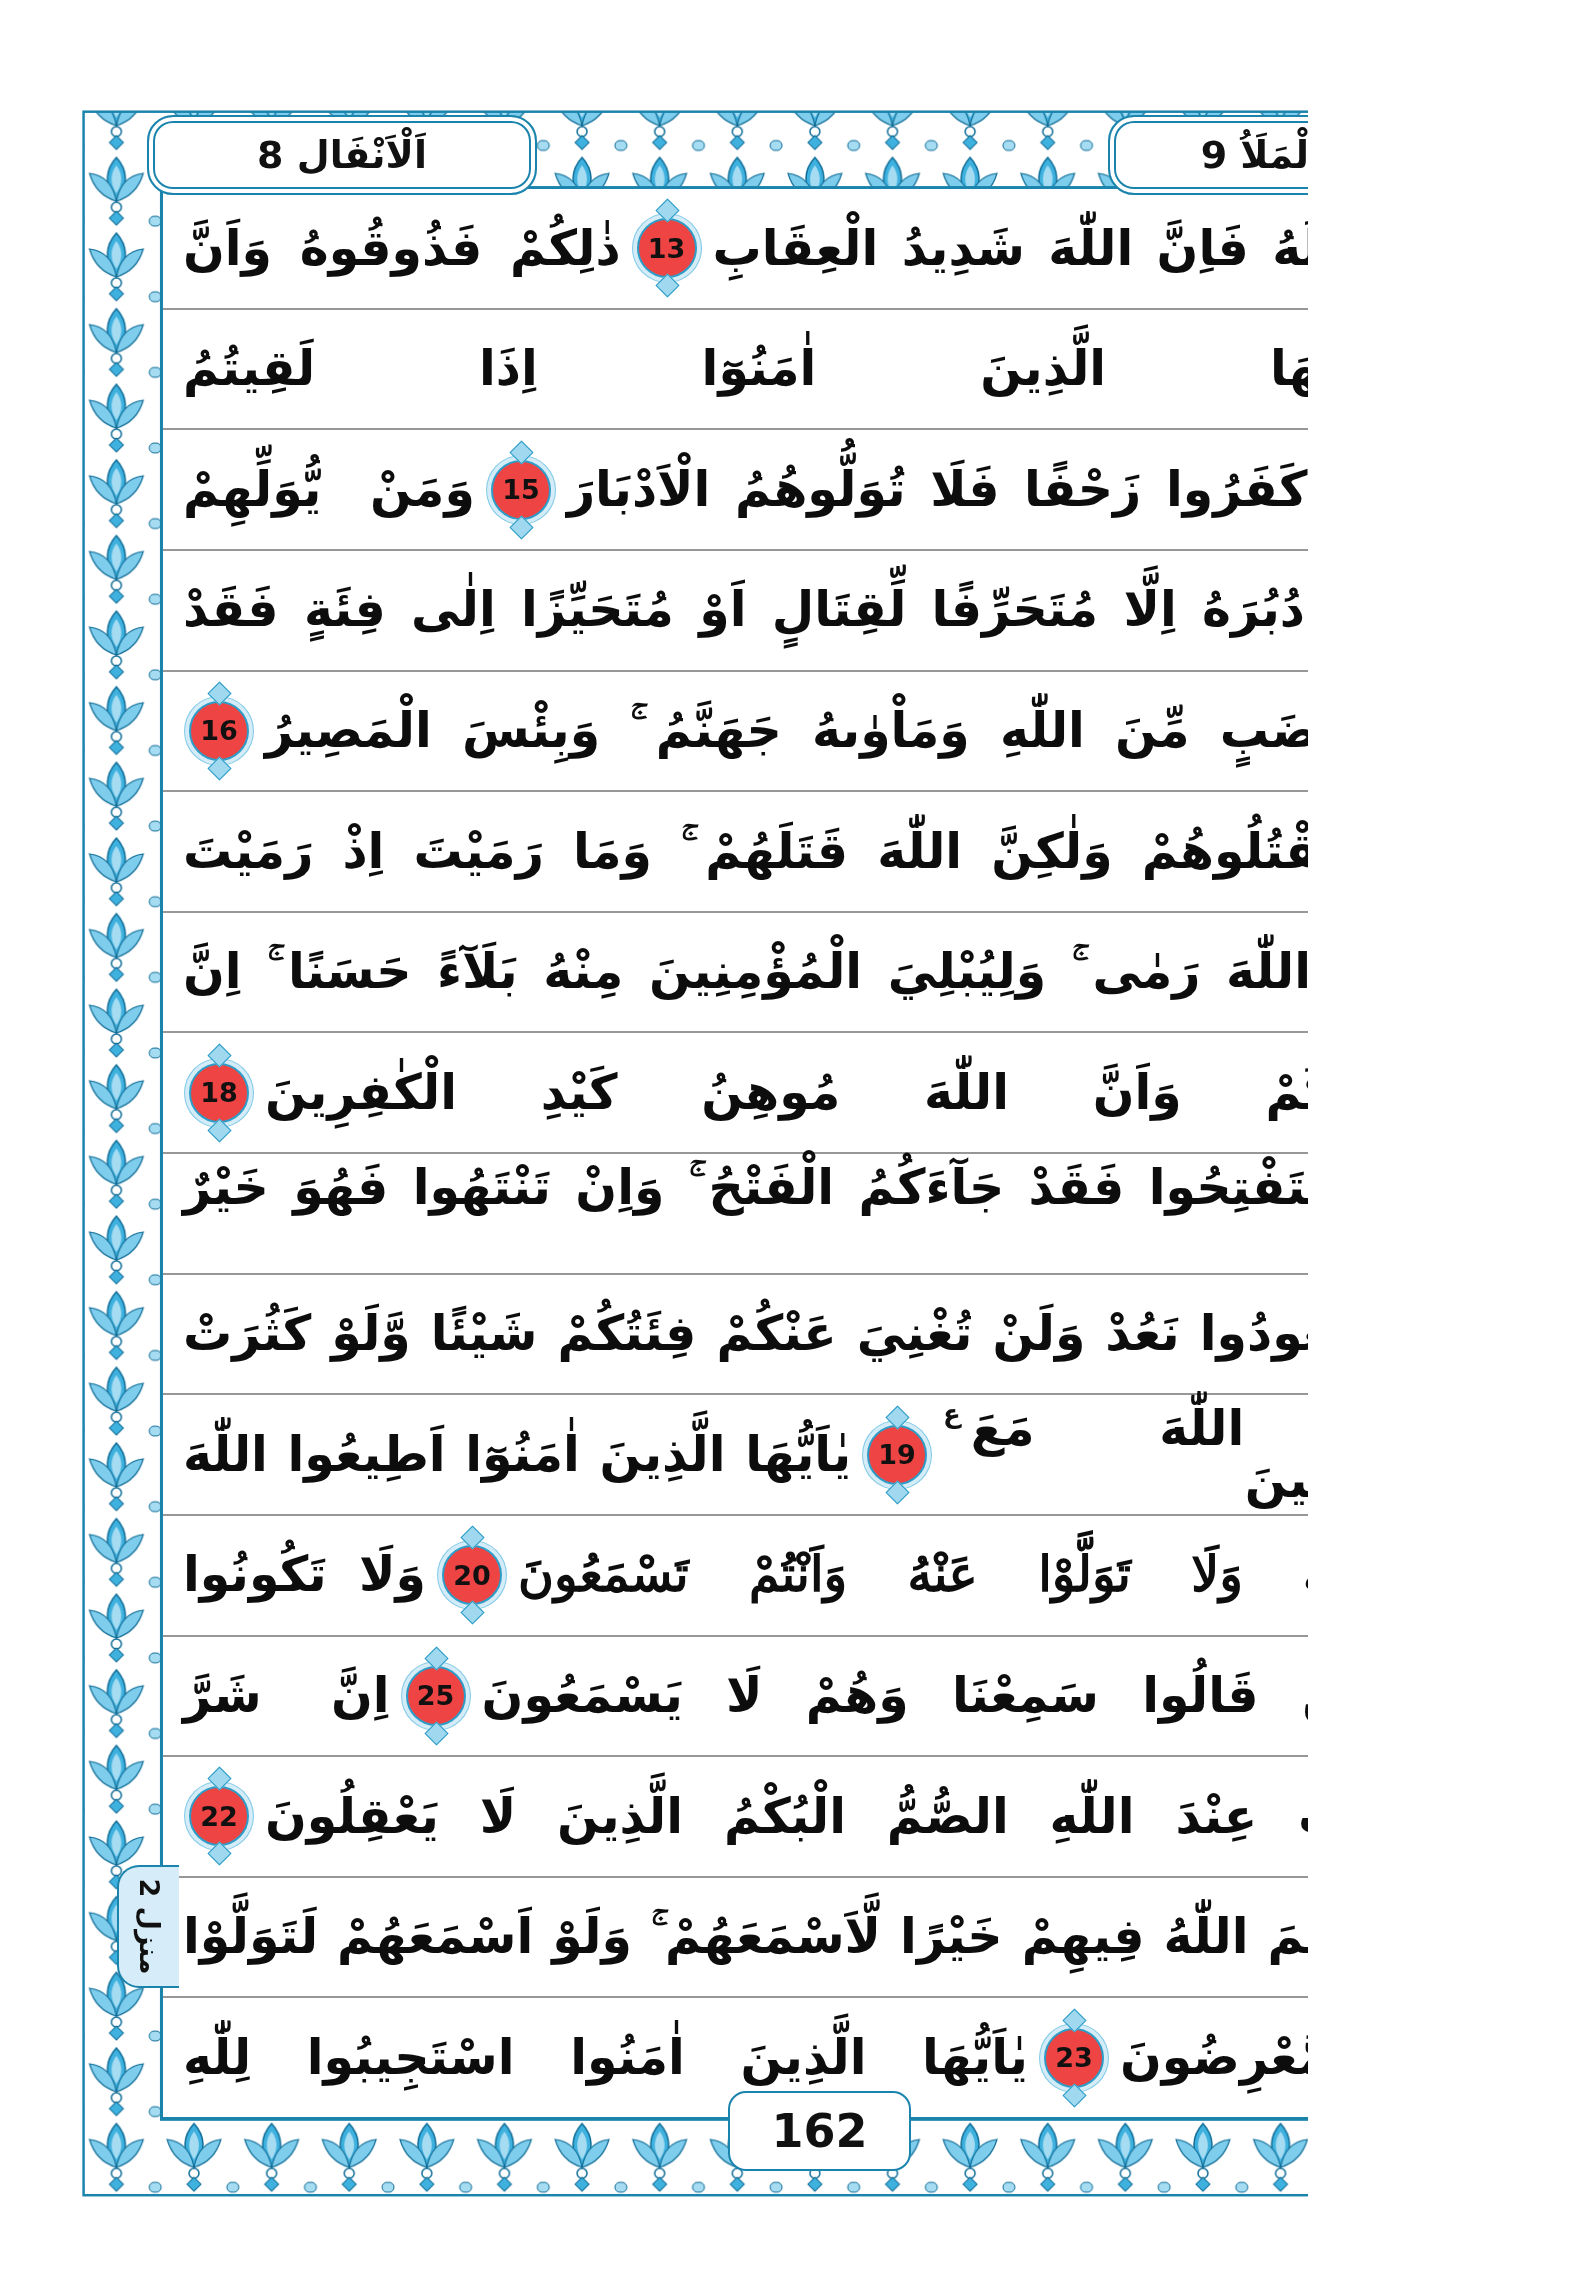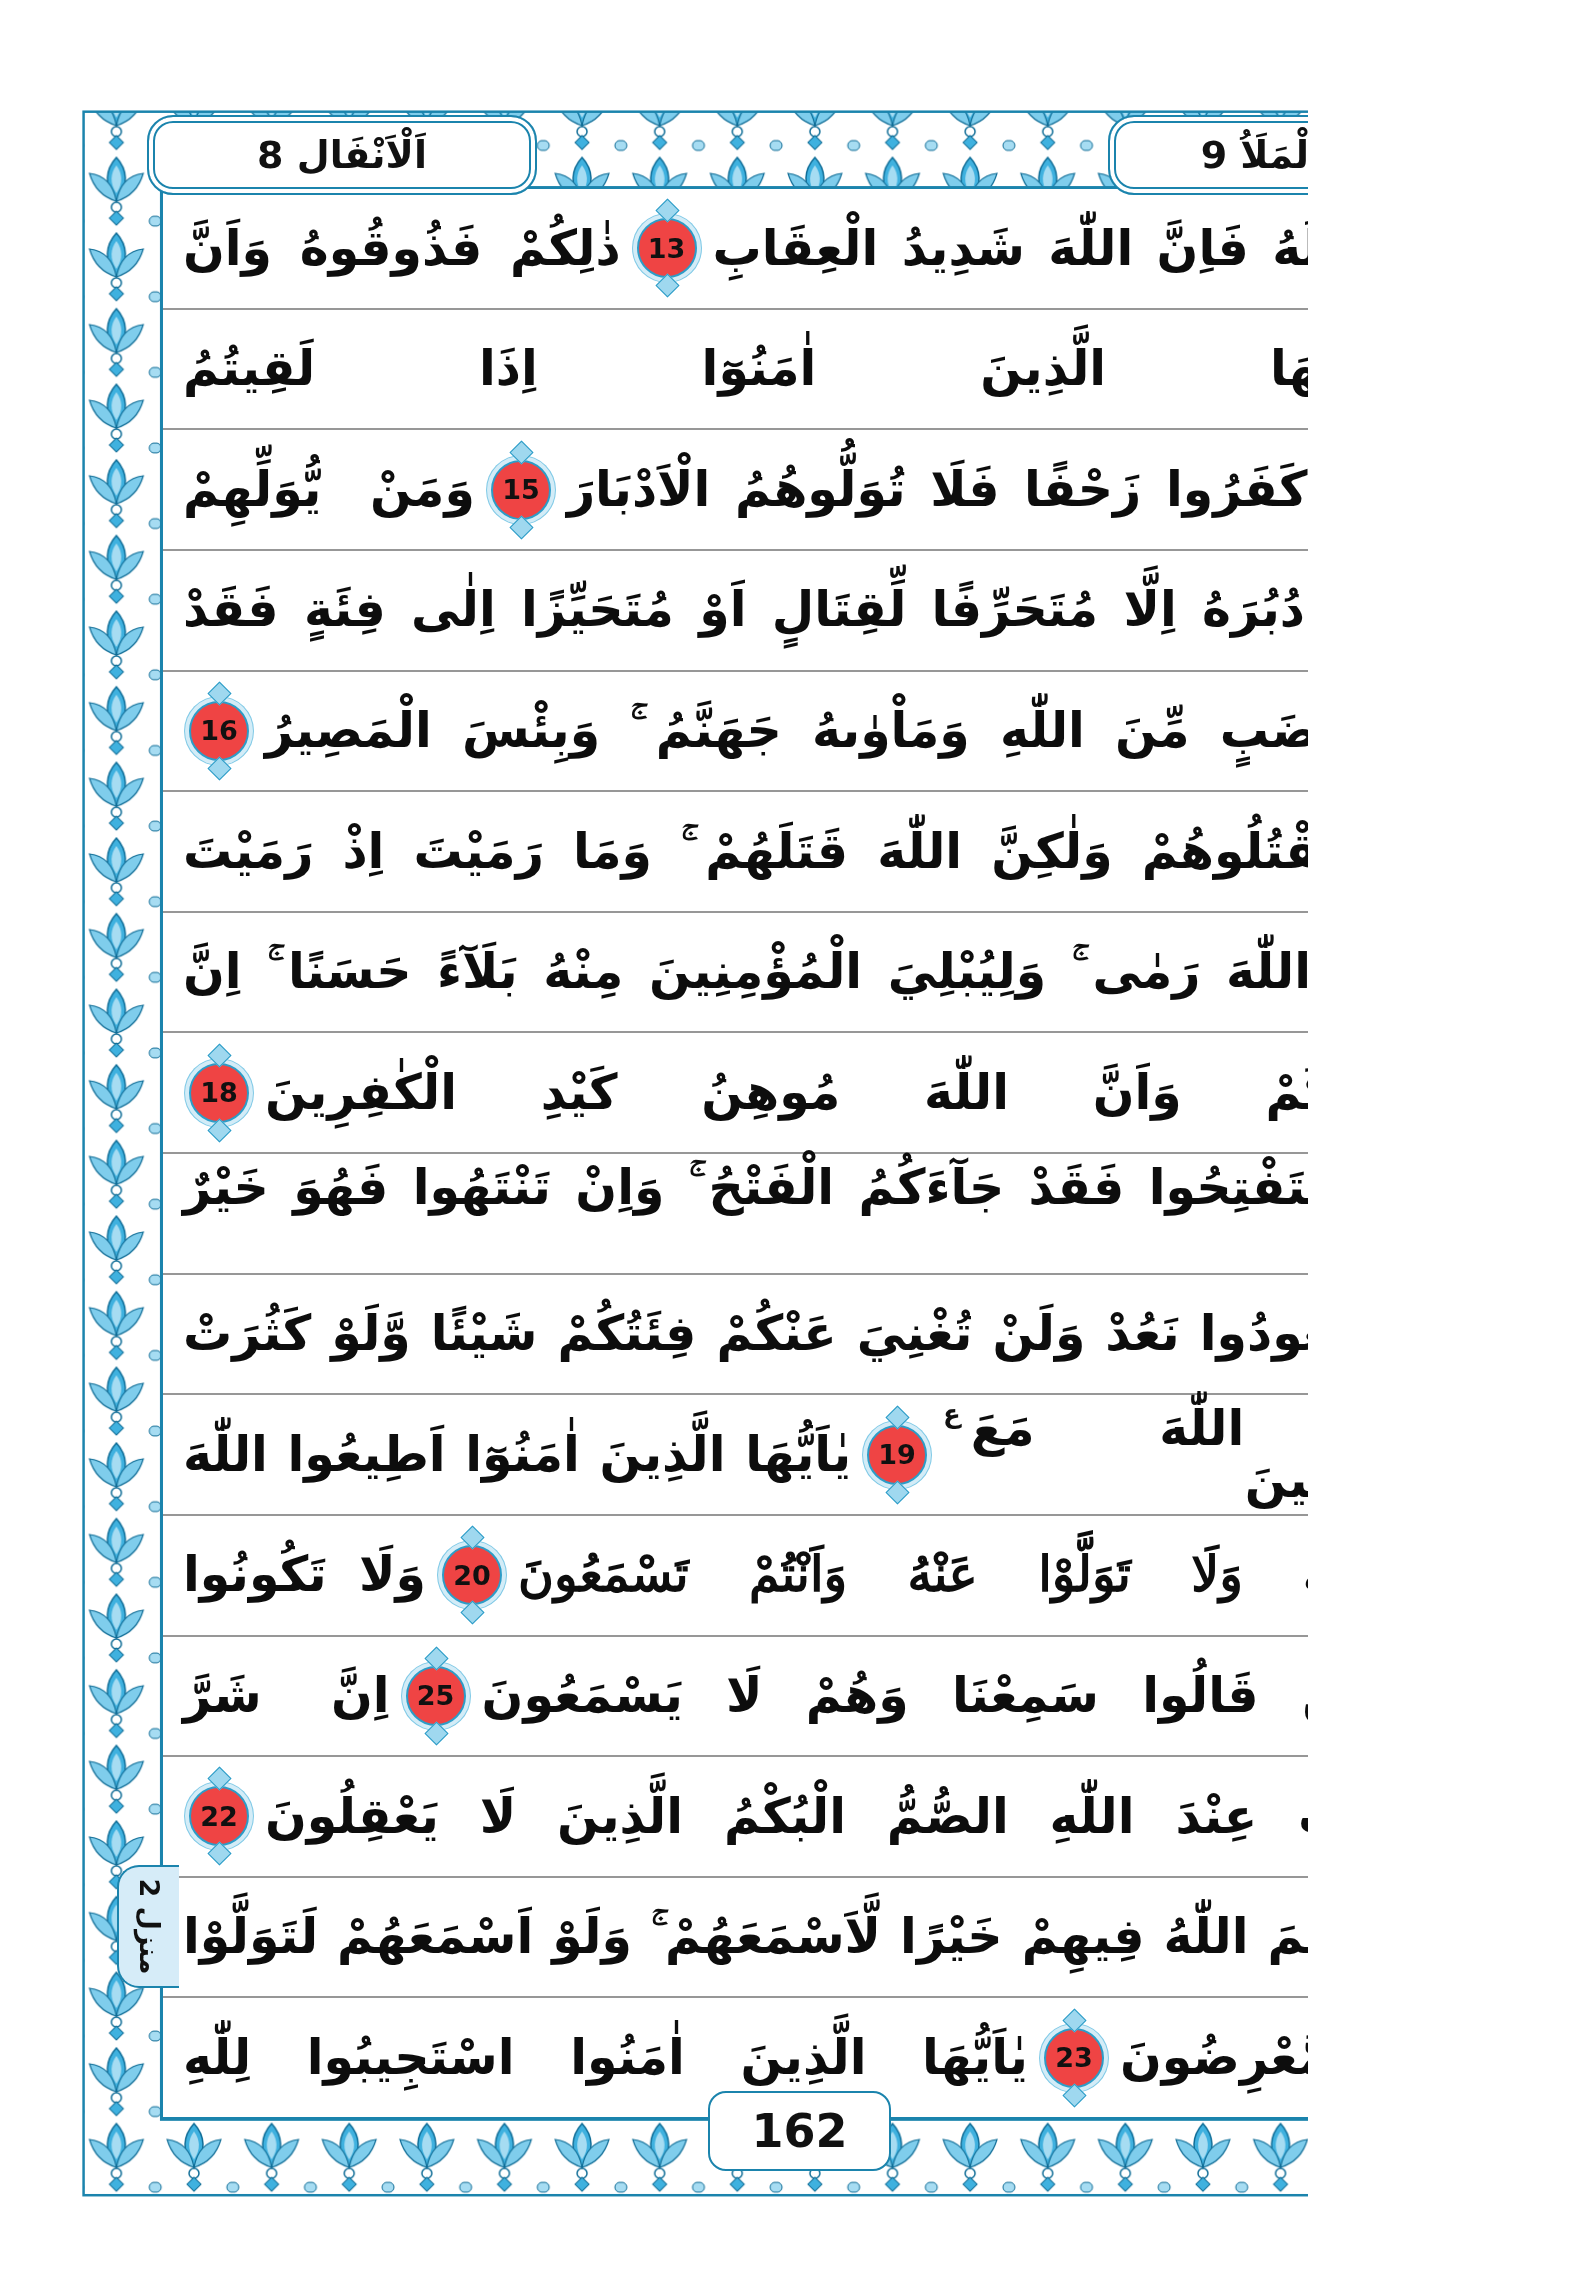--- a/index.html
+++ b/index.html
@@ -43,21 +43,21 @@
   .ruku-tab span{display:block;text-align:center;}
   .rt-num{font-size:24px;} .rt-ain{font-size:36px;margin:-4px 0 -8px 0;}
   .manzil-tab{position:absolute;left:117px;top:1865px;width:60px;height:119px;
     background:#d6ecf8;border:2px solid #1b84ad;border-right:none;
     border-radius:22px 0 0 22px;z-index:6;
     display:flex;align-items:center;justify-content:center;}
   .manzil-tab .vtxt{transform:rotate(90deg);white-space:nowrap;
     font-size:27px;font-weight:bold;color:#111;direction:rtl;}
 
   
-  .pagenum{position:absolute;left:708px;top:2091px;width:179px;height:76px;
+  .pagenum{position:absolute;left:728px;top:2091px;width:179px;height:76px;
     background:#ffffff;border:2.5px solid #1b84ad;border-radius:18px;z-index:6;
     display:flex;align-items:center;justify-content:center;
     font-size:46px;font-weight:bold;color:#111;}
 </style>
 </head>
 <body>
 
 <div class="page">
 
   <svg class="frame-svg" width="1592" height="2288" aria-hidden="true" viewBox="0 0 1600 2299">

